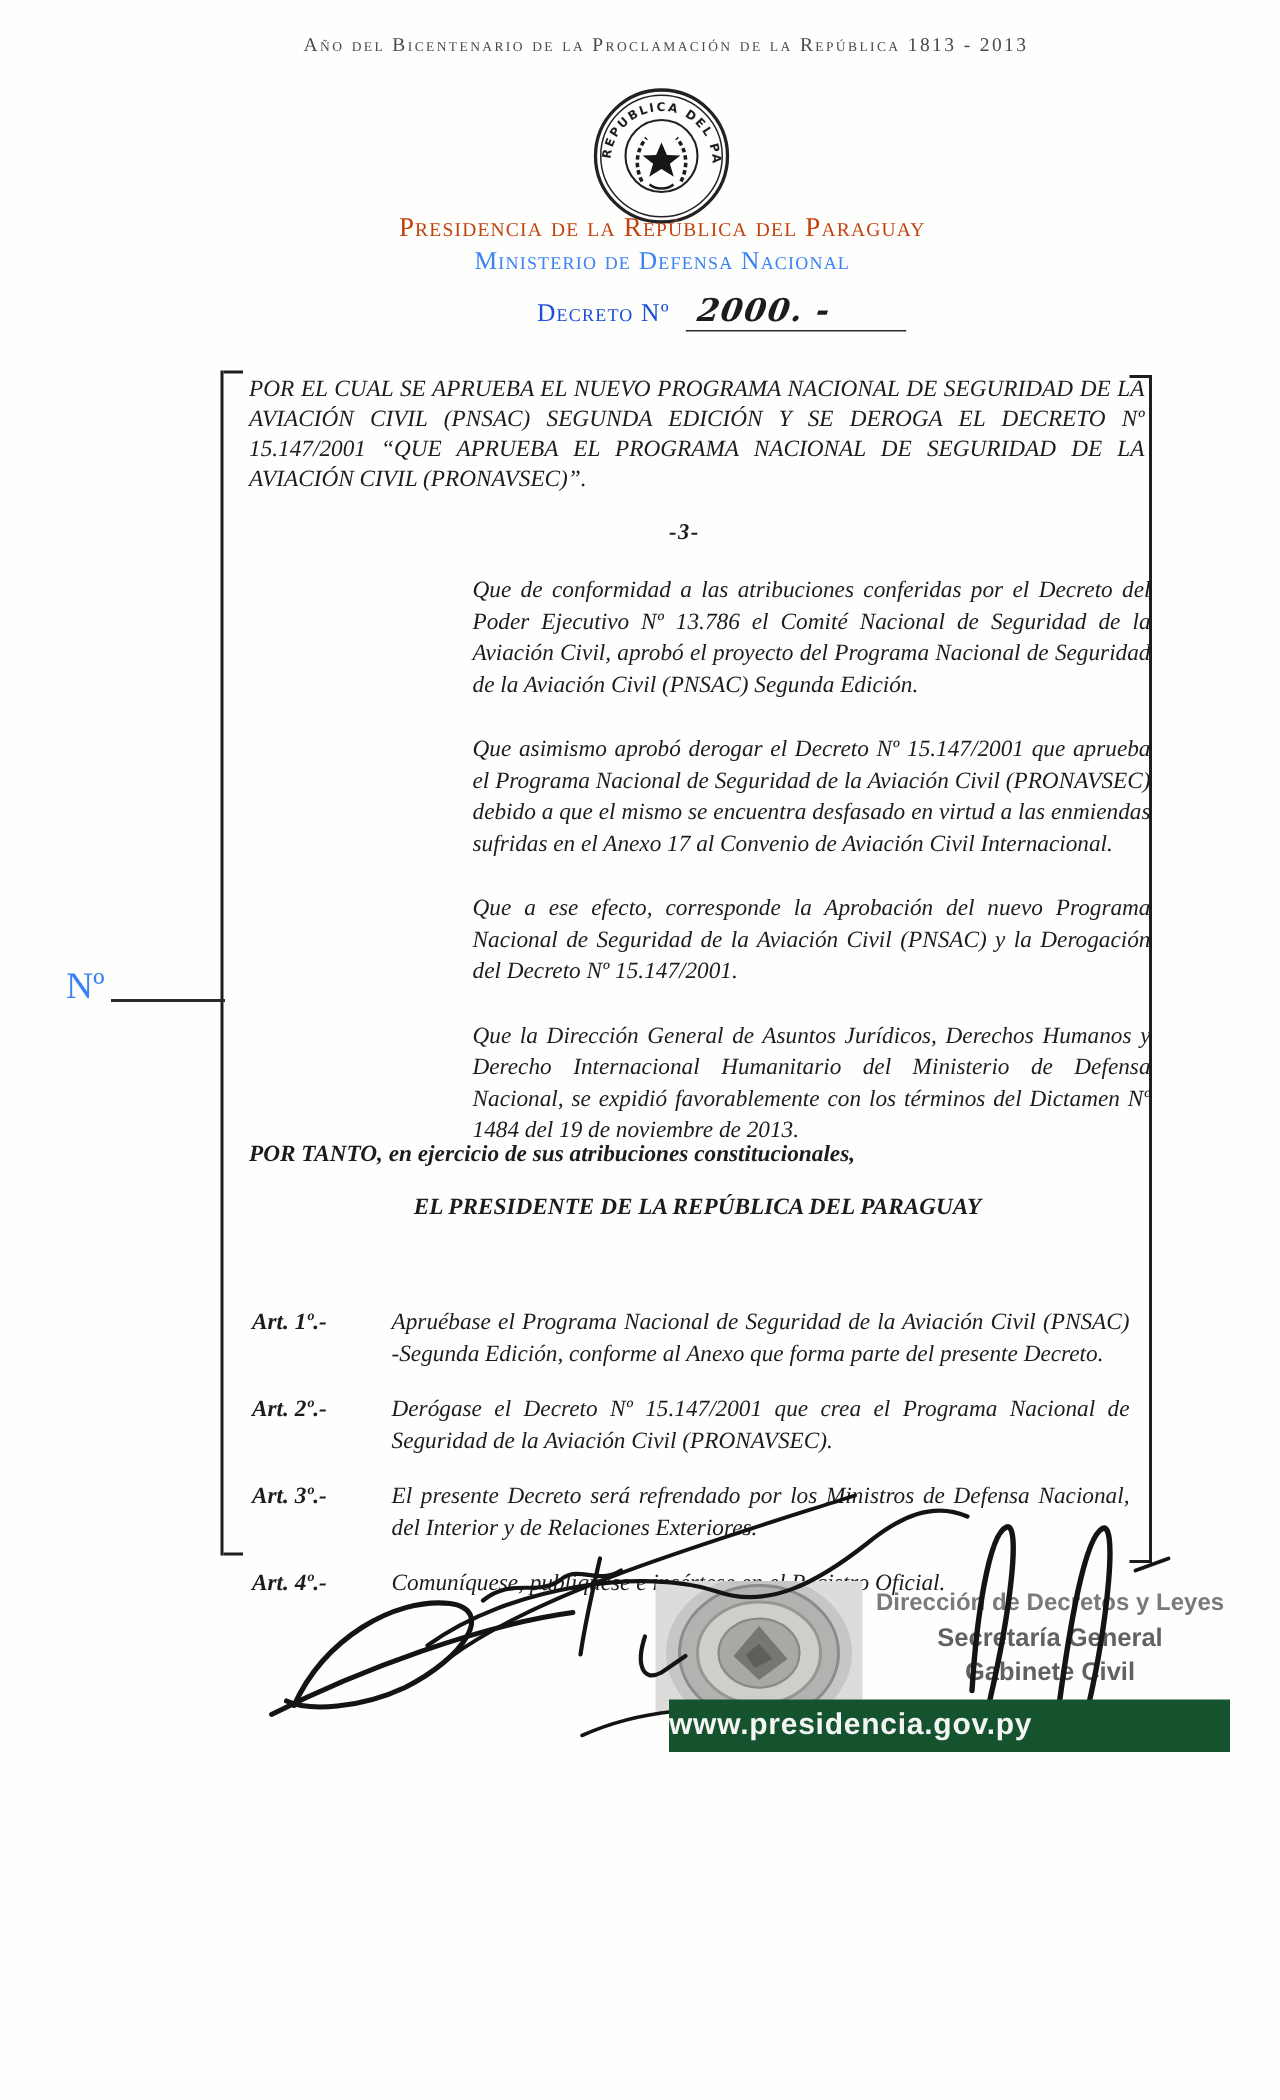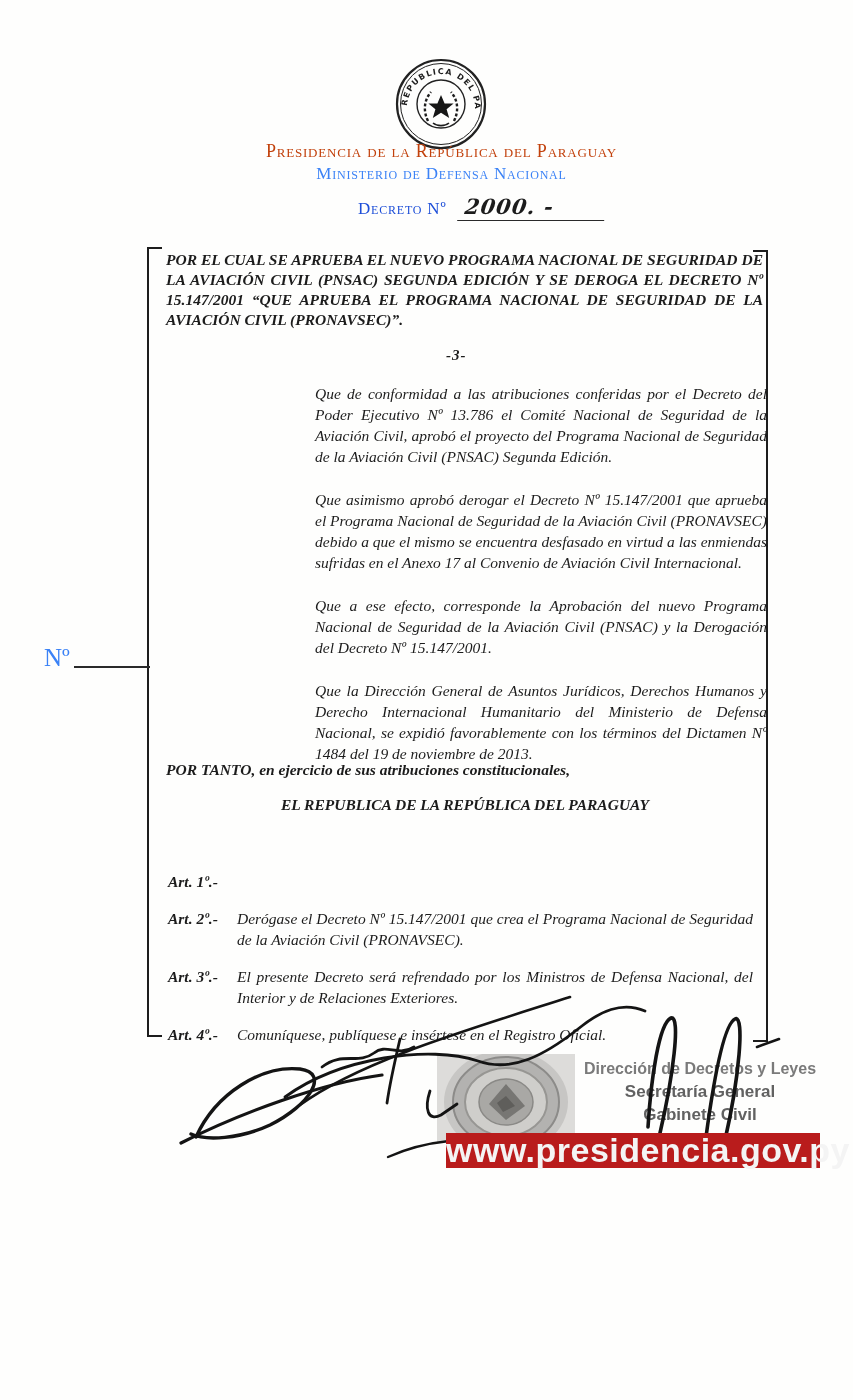--- a/index.html
+++ b/index.html
@@ -39,21 +39,21 @@
   .bracket-left:before,.bracket-left:after{
     content:"";position:absolute;left:0;width:13px;height:2.4px;background:#1d1d1d;}
   .bracket-left:before{top:0;} .bracket-left:after{bottom:0;}
   .bracket-right{left:752px;top:250px;height:792px;border-right:2.6px solid #1d1d1d;}
   .bracket-right:before,.bracket-right:after{
     content:"";position:absolute;right:0;width:13px;height:2.4px;background:#1d1d1d;}
   .bracket-right:before{top:0;} .bracket-right:after{bottom:0;}
   
   .title{
     position:absolute;left:166px;top:250px;width:597px;
-    font-weight:bold;font-style:italic;font-size:15.5px;line-height:20px;
+    font-weight:normal;font-style:italic;font-size:15.5px;line-height:20px;
     text-align:justify;
   }
   .pagenum{
     position:absolute;left:446px;top:347px;
     font-weight:bold;font-style:italic;font-size:15px;letter-spacing:1px;
   }
   .recitals{position:absolute;left:315px;top:383px;width:452px;}
   .recitals p{
     margin:0 0 22px 0;font-style:italic;font-size:15.5px;line-height:21px;
     text-align:justify;
@@ -67,21 +67,21 @@
   .portanto b{font-style:italic;}
   .president{
     position:absolute;left:166px;top:796px;width:598px;text-align:center;
     font-weight:bold;font-style:italic;font-size:15.5px;
   }
   .decreta{
     position:absolute;left:166px;top:836px;width:598px;text-align:center;
     font-weight:bold;font-style:italic;font-size:15.5px;letter-spacing:2px;
   }
   .articles{position:absolute;left:168px;top:871px;width:597px;}
-  .article{display:flex;margin:0 12px 16px 0;}
+  .article{display:flex;margin:0 12px 16px 0;gap:24px;}
   .alabel{
     flex:0 0 69px;font-weight:bold;font-style:italic;font-size:15.5px;line-height:21px;
   }
   .atext{
     flex:1;font-style:italic;font-size:15.5px;line-height:21px;text-align:justify;
   }
   
   .signatures{position:absolute;left:0;top:985px;z-index:5;pointer-events:none;}
   .signatures path{fill:none;stroke:#141414;stroke-linecap:round;}
   
@@ -91,30 +91,31 @@
   }
   .stamptext{
     position:absolute;left:577px;top:1058px;width:246px;text-align:center;
     font-family:"Liberation Sans","DejaVu Sans",sans-serif;font-weight:bold;z-index:3;
   }
   .stamp-l1{font-size:16px;color:#7a7a7a;line-height:22px;}
   .stamp-l2{font-size:17px;color:#616161;line-height:23px;}
   .stamp-l3{font-size:17px;color:#616161;line-height:23px;}
   .banner{
     position:absolute;left:446px;top:1133px;width:374px;height:35px;z-index:6;
-    background:#b91c1c;color:#f4f4f4;text-align:right;line-height:35px;
+    background:#14532d;color:#f4f4f4;text-align:left;line-height:35px;
     font-family:"Liberation Sans","DejaVu Sans",sans-serif;font-weight:bold;
-    font-size:34px;letter-spacing:.5px;
+    font-size:20px;letter-spacing:.5px;
   }
 </style>
 </head>
 <body>
 
 <div class="page">
 
+  <div class="year-line">Año del Bicentenario de la Proclamación de la República 1813 - 2013</div>
 
   <svg class="top-seal" width="96" height="96" viewBox="0 0 96 96">
     <circle cx="48" cy="48" r="44" fill="none" stroke="#222" stroke-width="2.2"></circle>
     <circle cx="48" cy="48" r="40.5" fill="none" stroke="#222" stroke-width="1"></circle>
     <circle cx="48" cy="48" r="24" fill="none" stroke="#222" stroke-width="1.4"></circle>
     <defs>
         <path id="sealArc" d="M 14,52 A 34,34 0 0 1 82,52"></path>
       </defs>
     <text font-family="DejaVu Sans, sans-serif" font-size="8" font-weight="bold" letter-spacing="1.4" fill="#1d1d1d">
       <textPath href="#sealArc" startOffset="2">REPUBLICA DEL PARAGUAY</textPath>
@@ -147,25 +148,26 @@
     <p>Que la Dirección General de Asuntos Jurídicos, Derechos Humanos y Derecho Internacional Humanitario del Ministerio de Defensa Nacional, se expidió favorablemente con los términos del Dictamen Nº 1484 del 19 de noviembre de 2013.</p>
   </div>
 
   <div class="margin-no">Nº</div>
   <div class="margin-line"></div>
 
   <div class="portanto">
     <b>POR TANTO</b><span>, en ejercicio de sus atribuciones constitucionales,</span>
   </div>
 
-  <div class="president">EL REPUBLICA DE LA REPÚBLICA DEL PARAGUAY</div>
+  <div class="president">EL PRESIDENTE DE LA REPÚBLICA DEL PARAGUAY</div>
 
   <div class="articles">
     <div class="article">
       <span class="alabel">Art. 1º.-</span>
+      <span class="atext">Apruébase el Programa Nacional de Seguridad de la Aviación Civil (PNSAC) -Segunda Edición, conforme al Anexo que forma parte del presente Decreto.</span>
     </div>
     <div class="article">
       <span class="alabel">Art. 2º.-</span>
       <span class="atext">Derógase el Decreto Nº 15.147/2001 que crea el Programa Nacional de Seguridad de la Aviación Civil (PRONAVSEC).</span>
     </div>
     <div class="article">
       <span class="alabel">Art. 3º.-</span>
       <span class="atext">El presente Decreto será refrendado por los Ministros de Defensa Nacional, del Interior y de Relaciones Exteriores.</span>
     </div>
     <div class="article">

